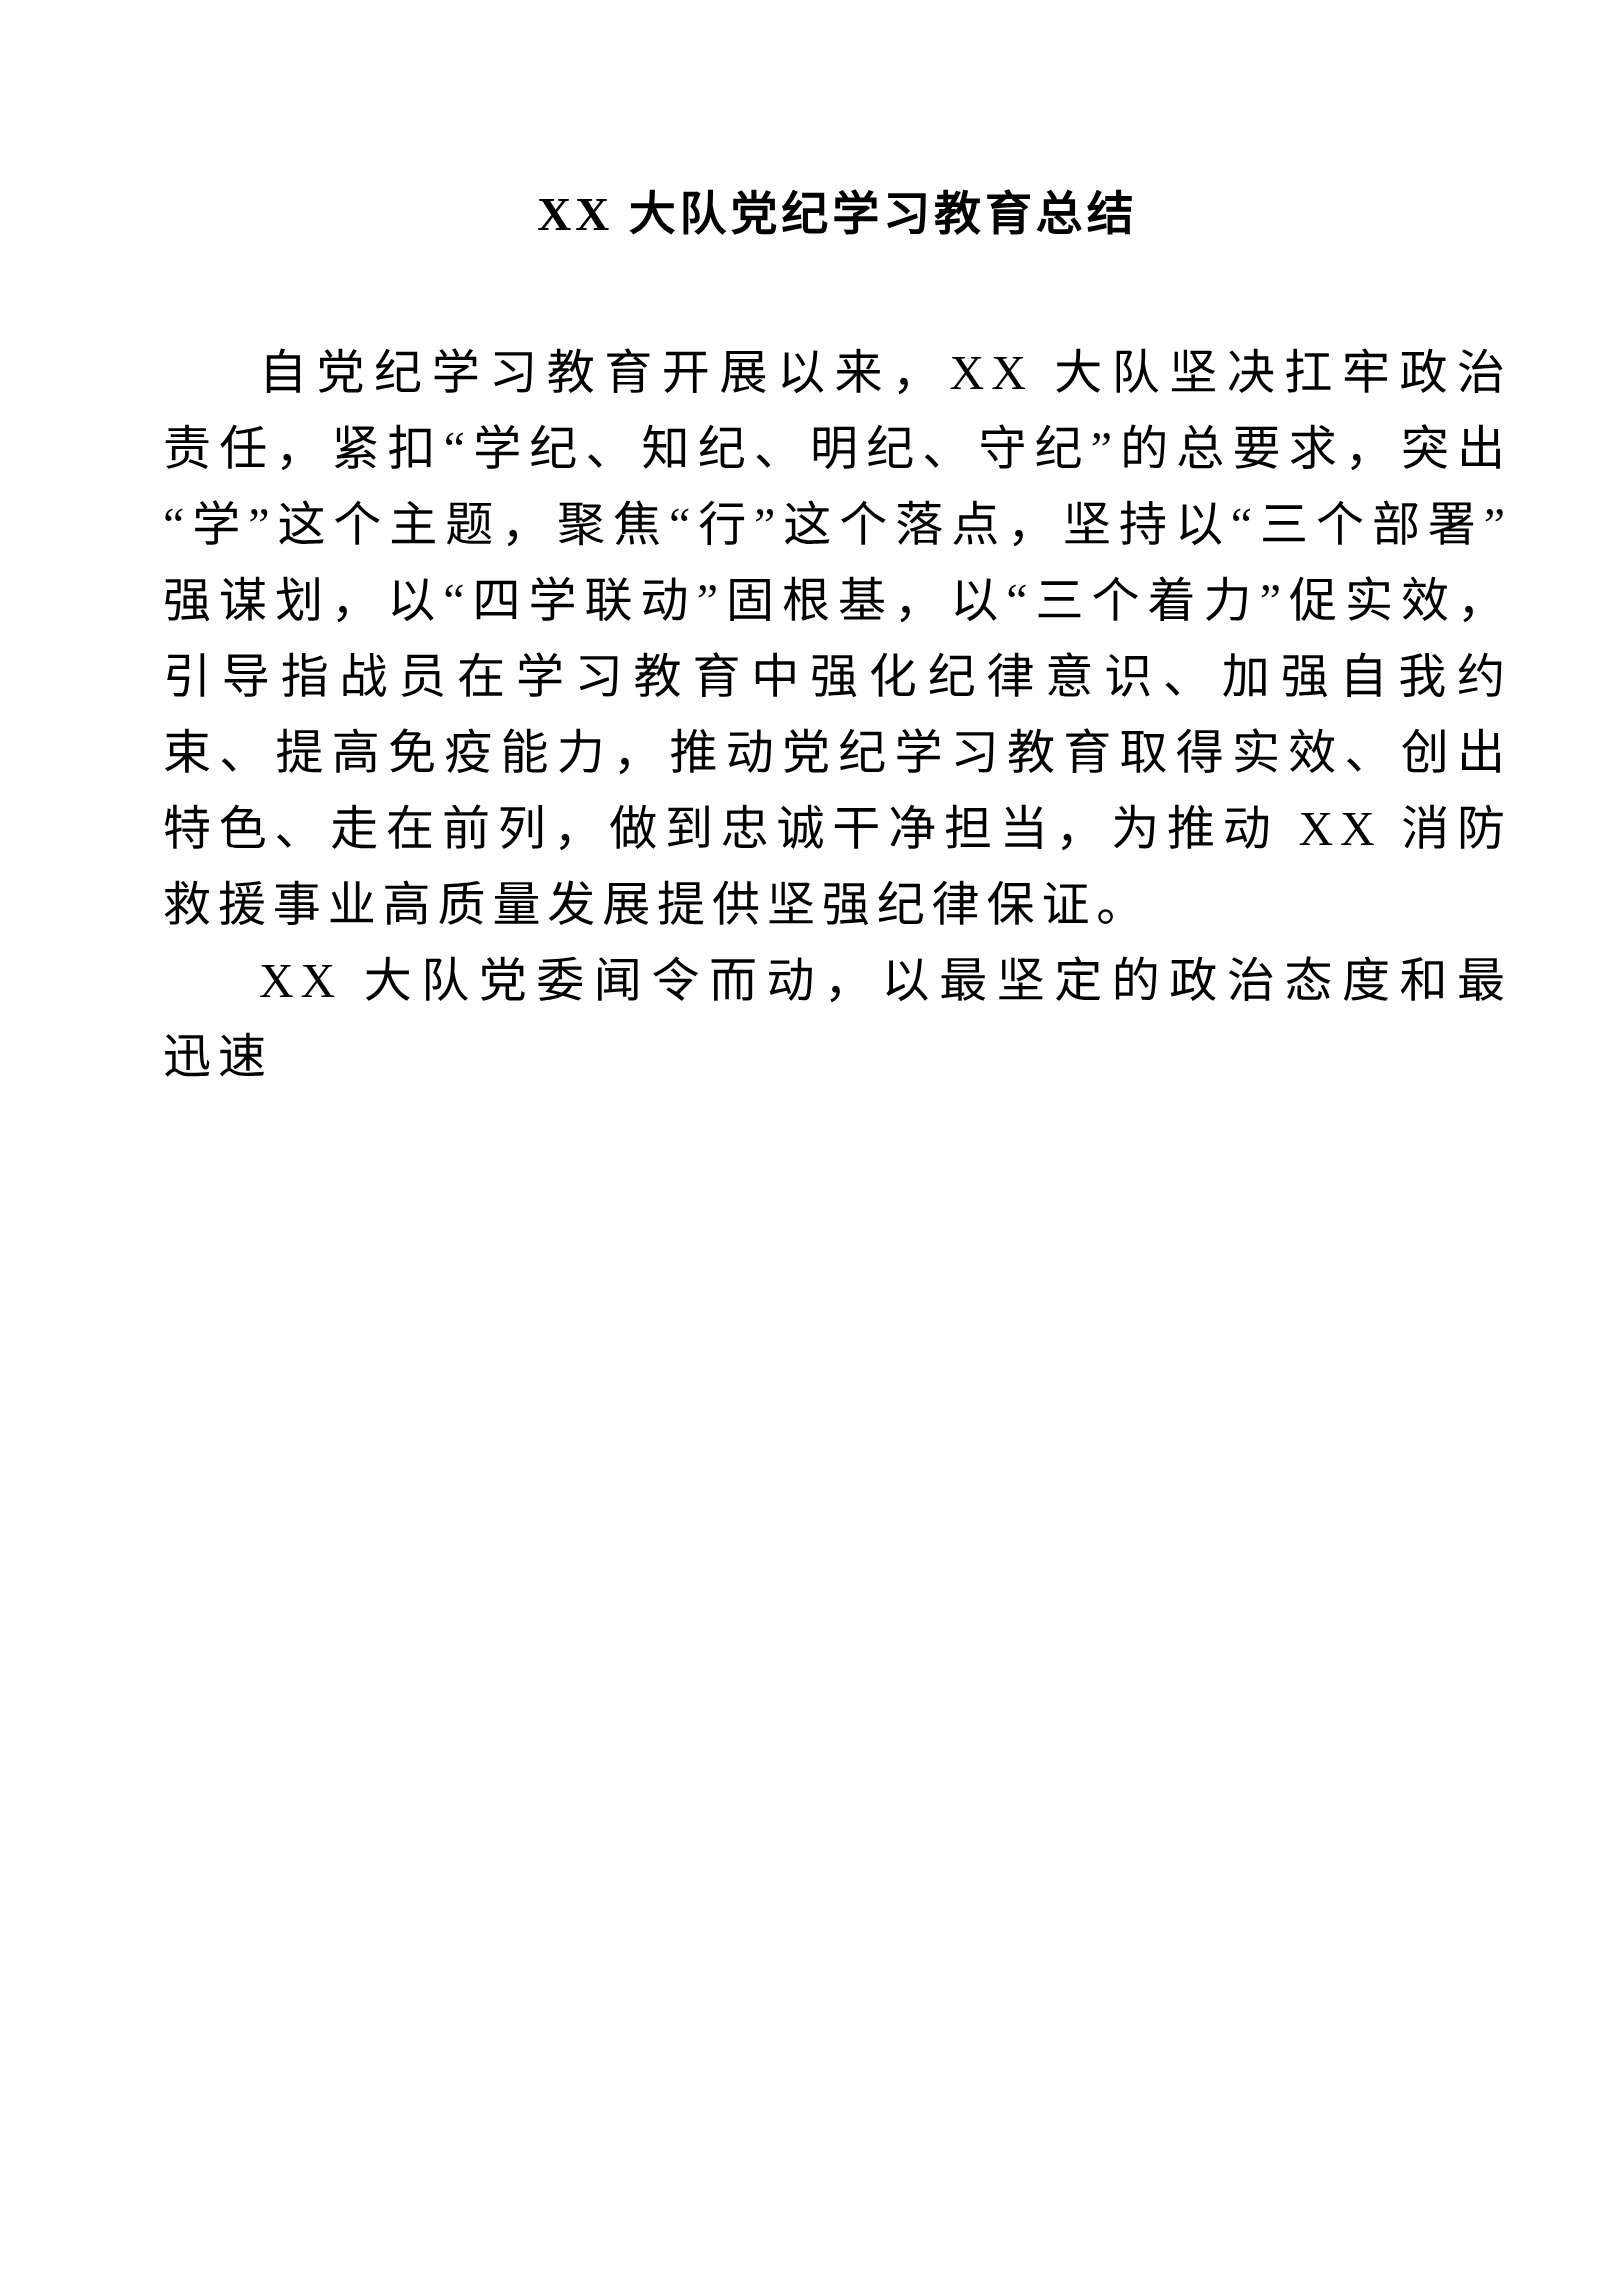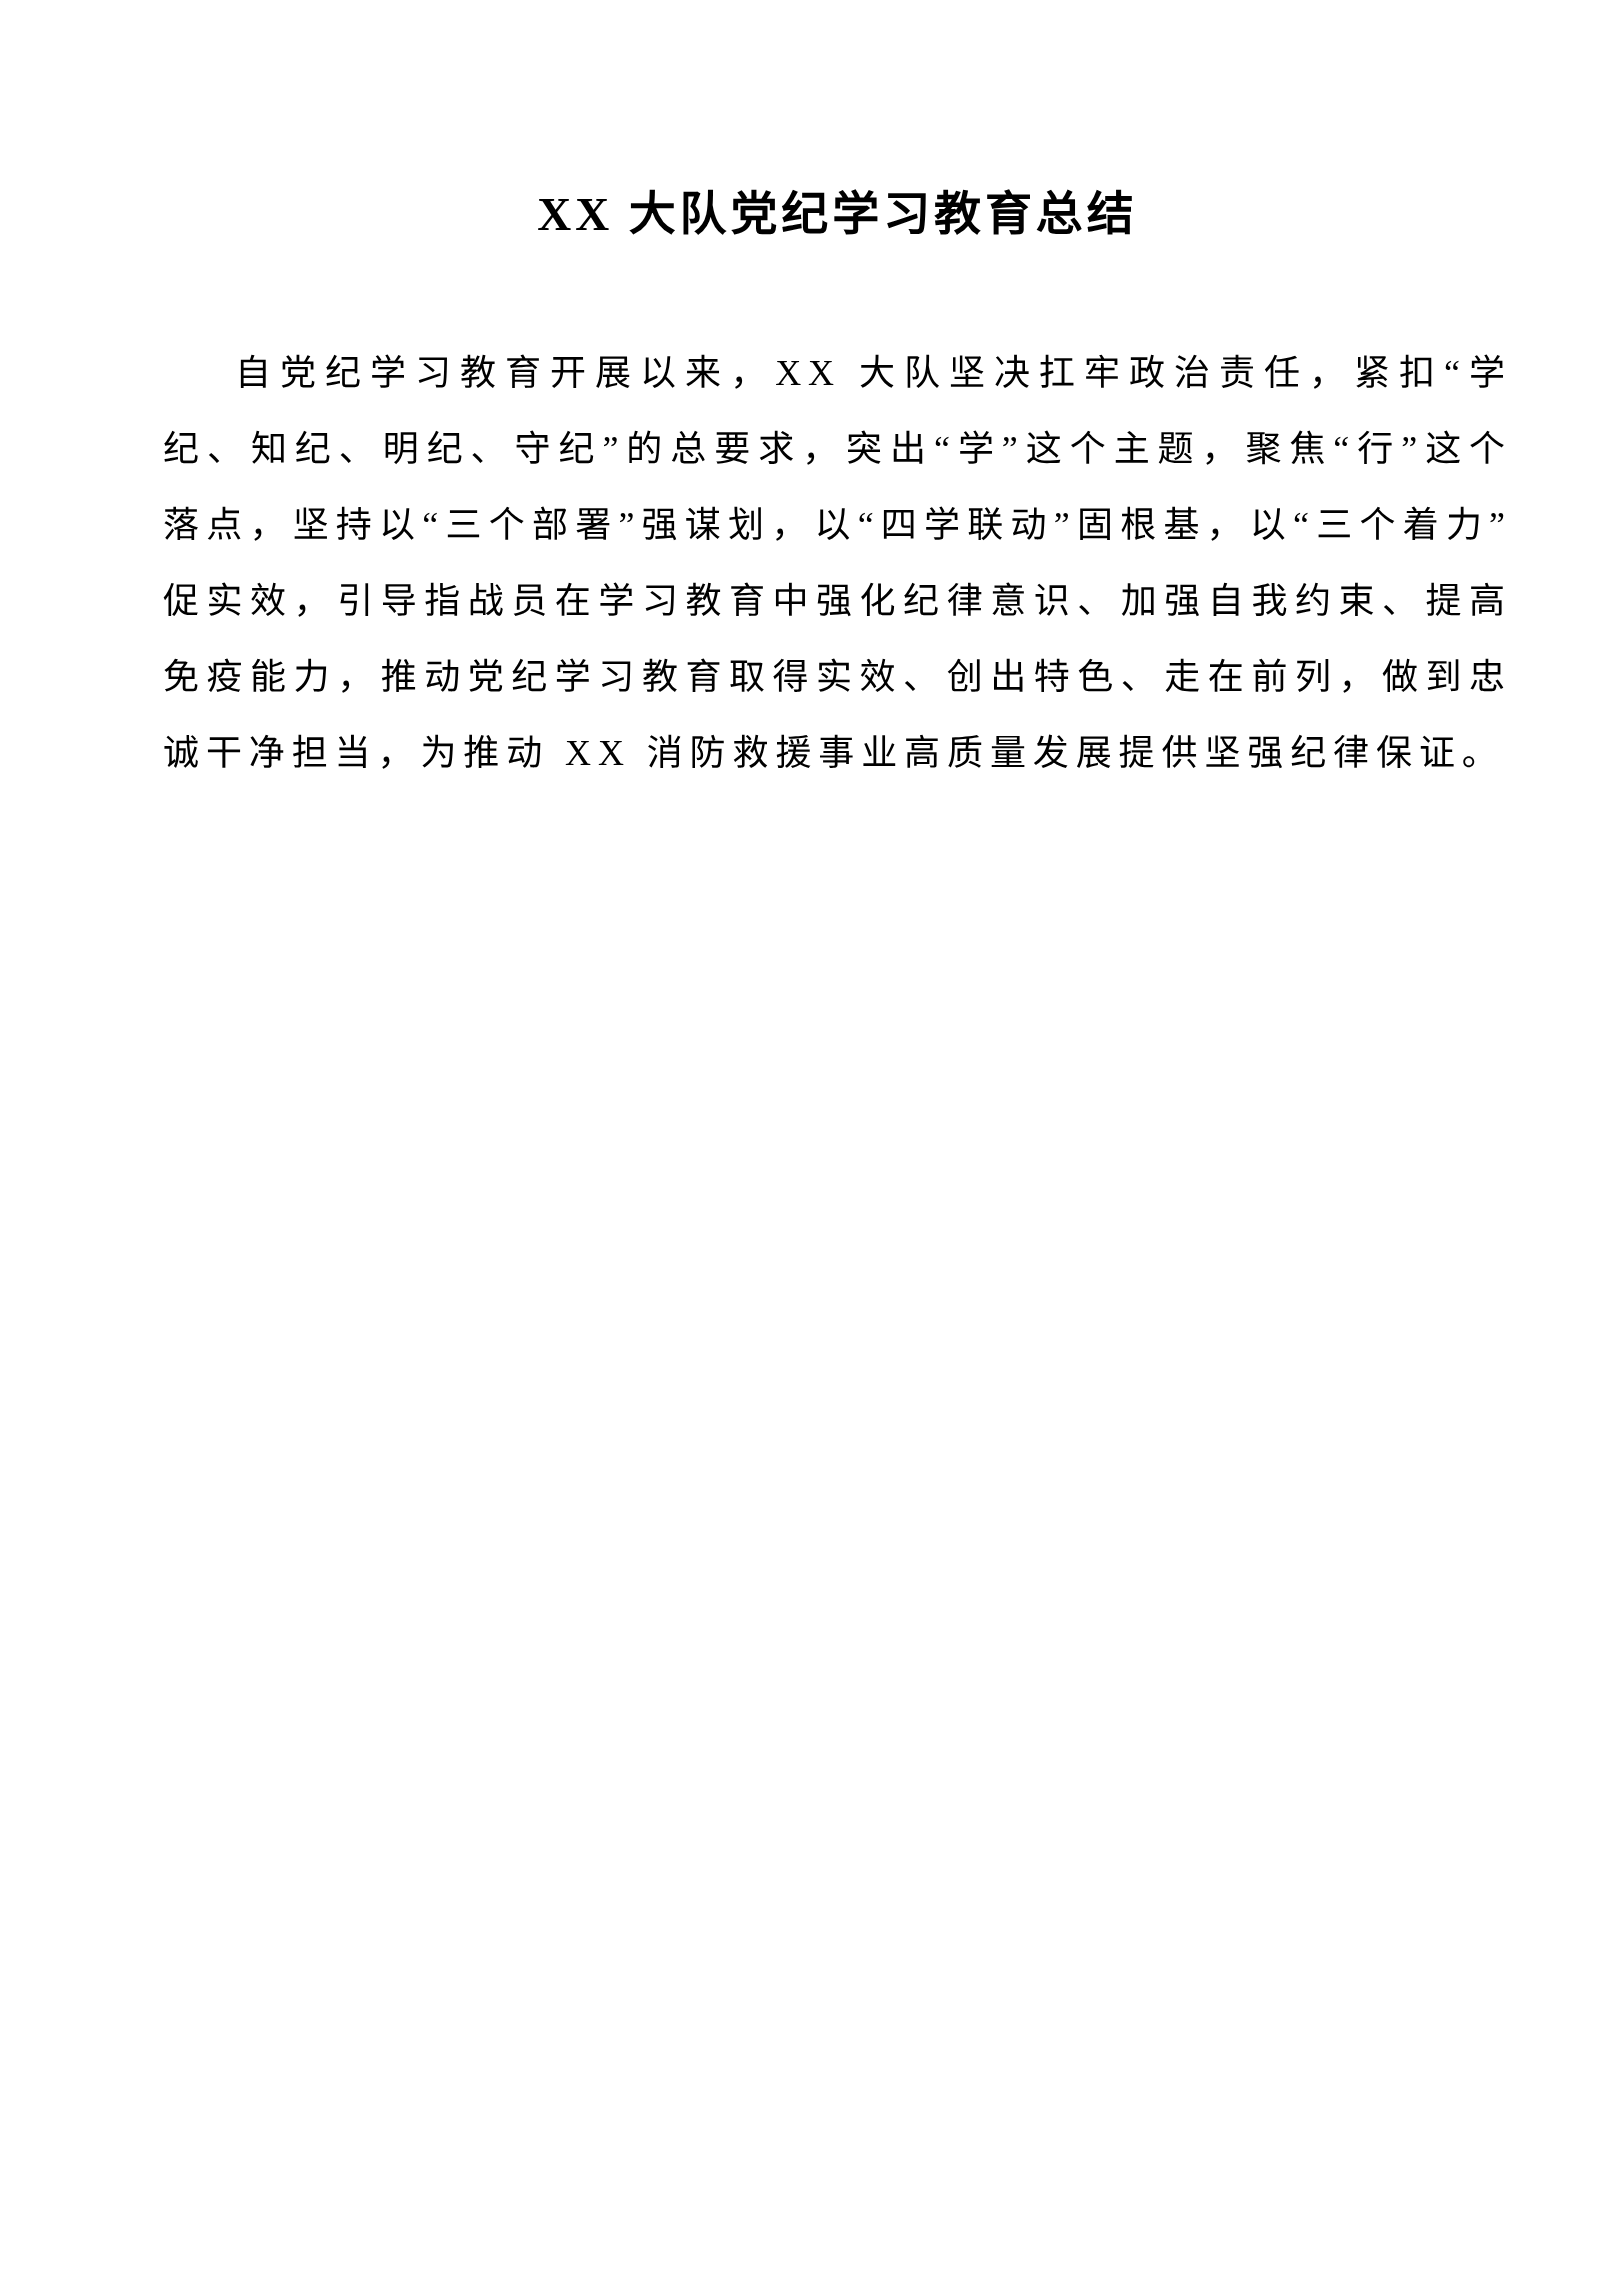--- a/index.html
+++ b/index.html
@@ -24,33 +24,34 @@
       margin: 0 0 90px 0;
       text-align: center;
       font-size: 47px;
       font-weight: bold;
       letter-spacing: 3.9px;
       line-height: 1.3;
       color: #000000;
     }
     .doc-para {
       margin: 0;
-      font-size: 36px;
+      font-size: 48px;
       line-height: 76px;
       letter-spacing: 6.9px;
       text-align: justify;
       text-indent: 2em;
       color: #000000;
       word-break: break-all;
     }
   </style>
 </head>
 <body>
 
 <div class="page">
   <h1 class="doc-title">XX 大队党纪学习教育总结</h1>
 
   <p class="doc-para">自党纪学习教育开展以来，XX 大队坚决扛牢政治责任，紧扣“学纪、知纪、明纪、守纪”的总要求，突出“学”这个主题，聚焦“行”这个落点，坚持以“三个部署”强谋划，以“四学联动”固根基，以“三个着力”促实效，引导指战员在学习教育中强化纪律意识、加强自我约束、提高免疫能力，推动党纪学习教育取得实效、创出特色、走在前列，做到忠诚干净担当，为推动 XX 消防救援事业高质量发展提供坚强纪律保证。</p>
 
 
 
+  <p class="doc-para">XX 大队党委闻令而动，以最坚定的政治态度和最迅速</p>
 </div>
 
 
 </body></html>

